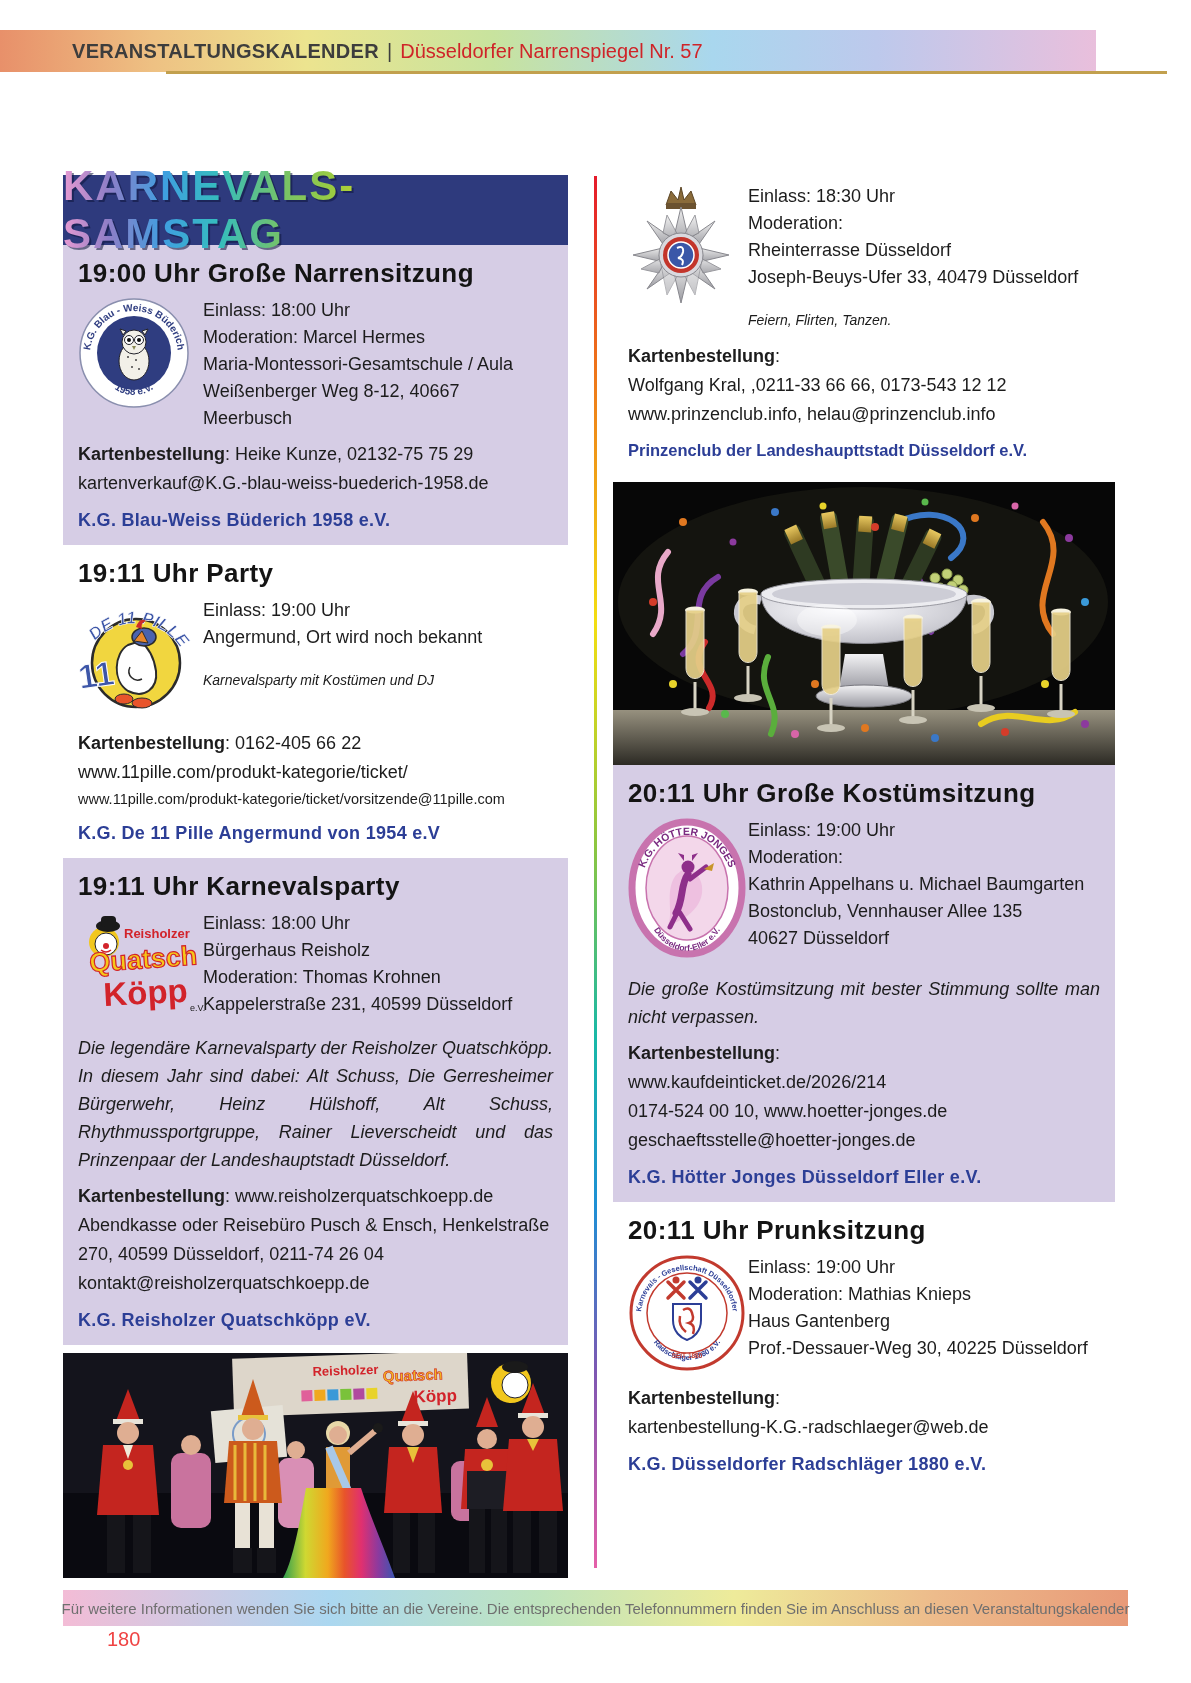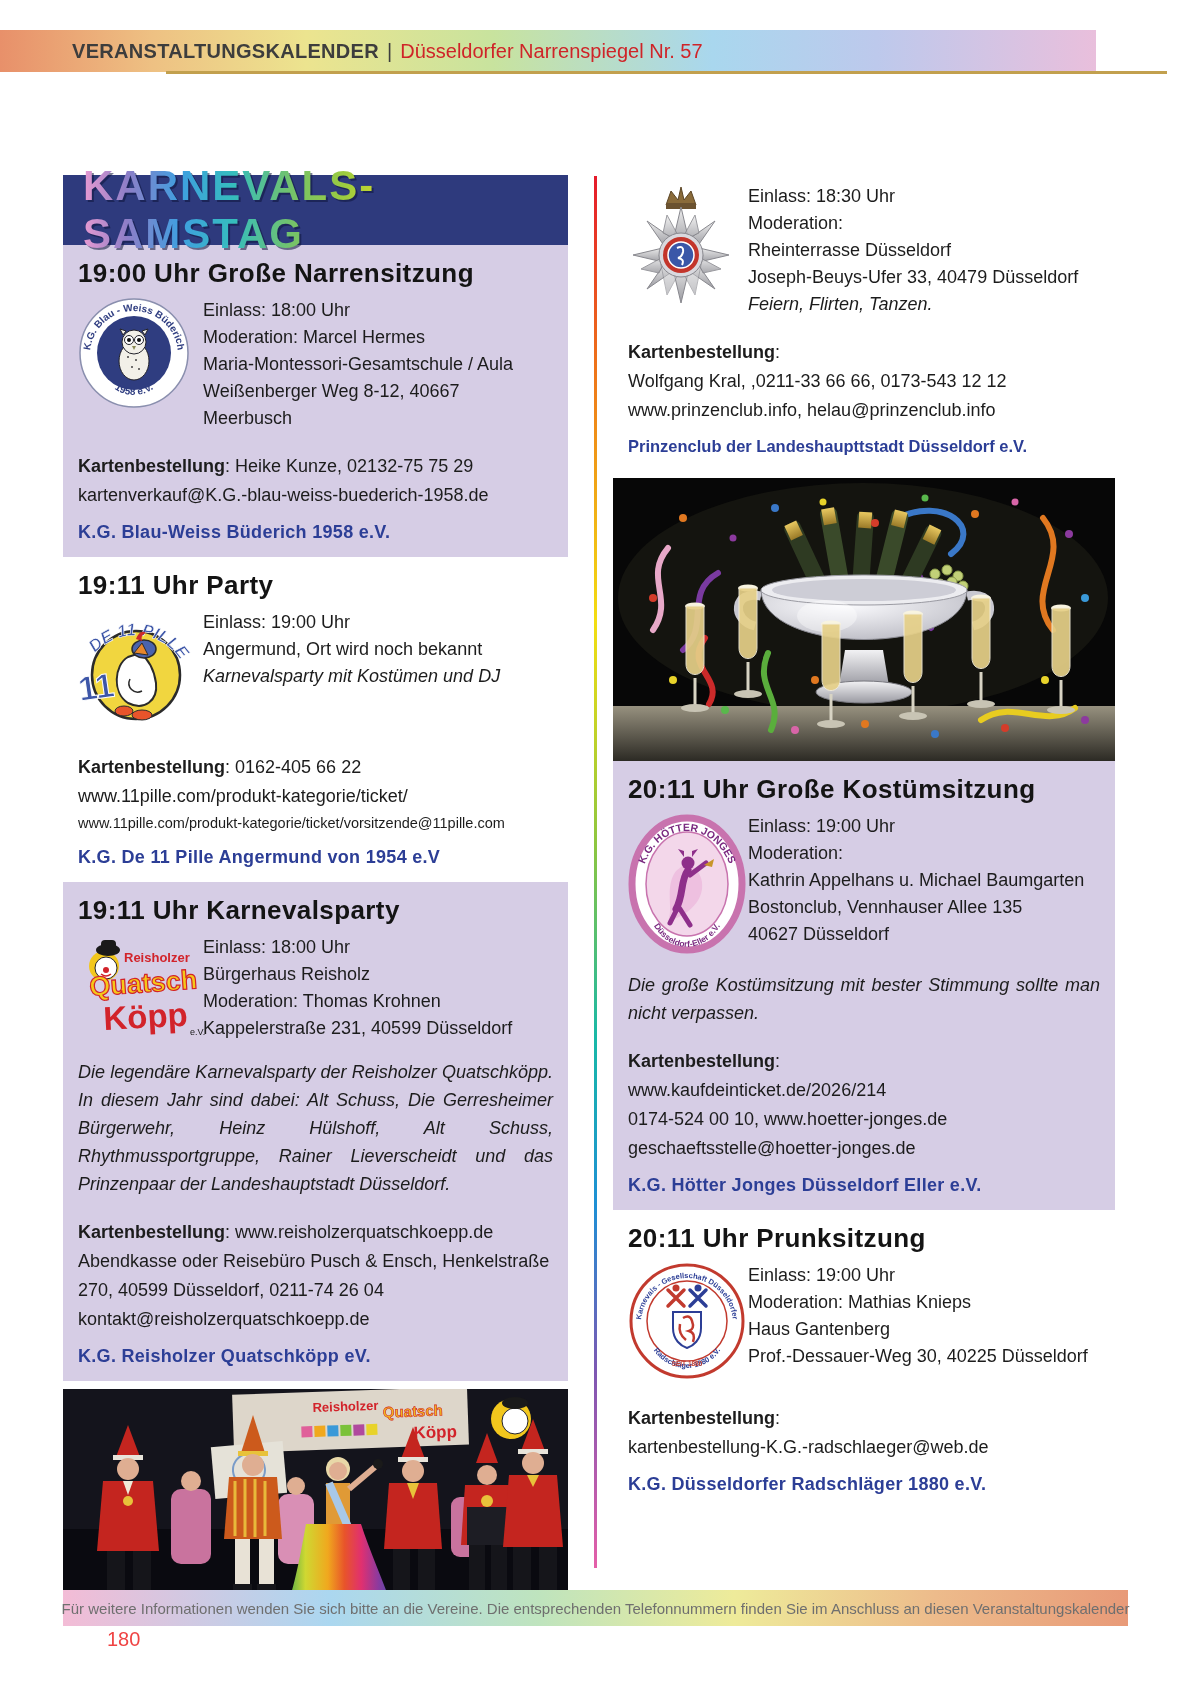--- a/index.html
+++ b/index.html
@@ -22,34 +22,34 @@
   .divider{position:absolute;left:594px;top:176px;width:3px;height:1392px;
            background:linear-gradient(180deg,#e51a2b 0%,#ee7519 14%,#f3de12 32%,#8ec63f 48%,
                       #18b8a8 62%,#1e8fd5 74%,#7e57b2 86%,#e55fa8 100%);}
 
   
   .banner{height:70px;background:#2e3a7d;display:flex;align-items:center;justify-content:center;}
   .banner-text{font-size:42px;font-weight:bold;letter-spacing:2px;
                background:linear-gradient(90deg,#e79ad2 0%,#8e7ec7 9%,#3f9fe0 20%,#35bdbd 31%,
                           #74c26a 43%,#9ccb3f 54%,#e3e022 65%,#f6d813 76%,#f5a81c 88%,#ef7023 100%);
                -webkit-background-clip:text;background-clip:text;color:transparent;
-               filter:drop-shadow(2px 2px 0 rgba(15,20,60,.55));margin-left:20px;}
+               filter:drop-shadow(2px 2px 0 rgba(15,20,60,.55));}
 
   
   .event{box-sizing:border-box;padding:8px 15px 14px;}
   .event.lavender{background:#d6cde5;}
   .event h2{font-size:26px;line-height:32px;font-weight:bold;color:#141414;
             letter-spacing:.4px;margin:4px 0 8px;}
   .event-head{display:flex;align-items:flex-start;}
   .logo-box{flex:0 0 125px;width:125px;}
   .col-right .logo-box{flex:0 0 120px;width:120px;}
   .details{font-size:18px;line-height:27px;color:#1c1c1c;}
-  .desc{font-style:italic;font-size:18px;line-height:27px;}
+  .desc{font-style:italic;font-size:14px;line-height:27px;margin-top:16px;}
   .desc-par{font-style:italic;font-size:18px;line-height:28px;margin-top:12px;text-align:justify;}
-  .tickets{font-size:18px;line-height:29px;margin-top:20px;}
+  .tickets{font-size:18px;line-height:29px;margin-top:8px;}
   .tickets .lbl{font-weight:bold;}
   .small-line{font-size:14.5px;line-height:24px;}
   .club{font-size:18px;font-weight:bold;color:#2c3e96;letter-spacing:.3px;margin-top:12px;white-space:nowrap;}
   .club-long{font-size:16.5px;letter-spacing:0;}
   .photo{margin-top:8px;line-height:0;}
 
   
   .bottombar{position:absolute;left:63px;top:1590px;width:1065px;height:36px;
              display:flex;align-items:center;justify-content:center;
              background:linear-gradient(90deg,#f3bcd6 0%,#abd7f0 25%,#bfe4bd 45%,#eeeb9a 63%,

